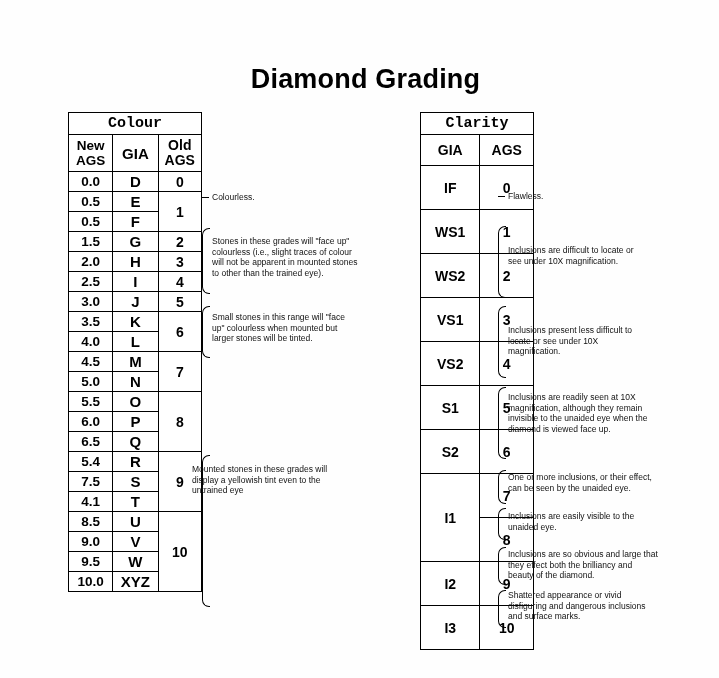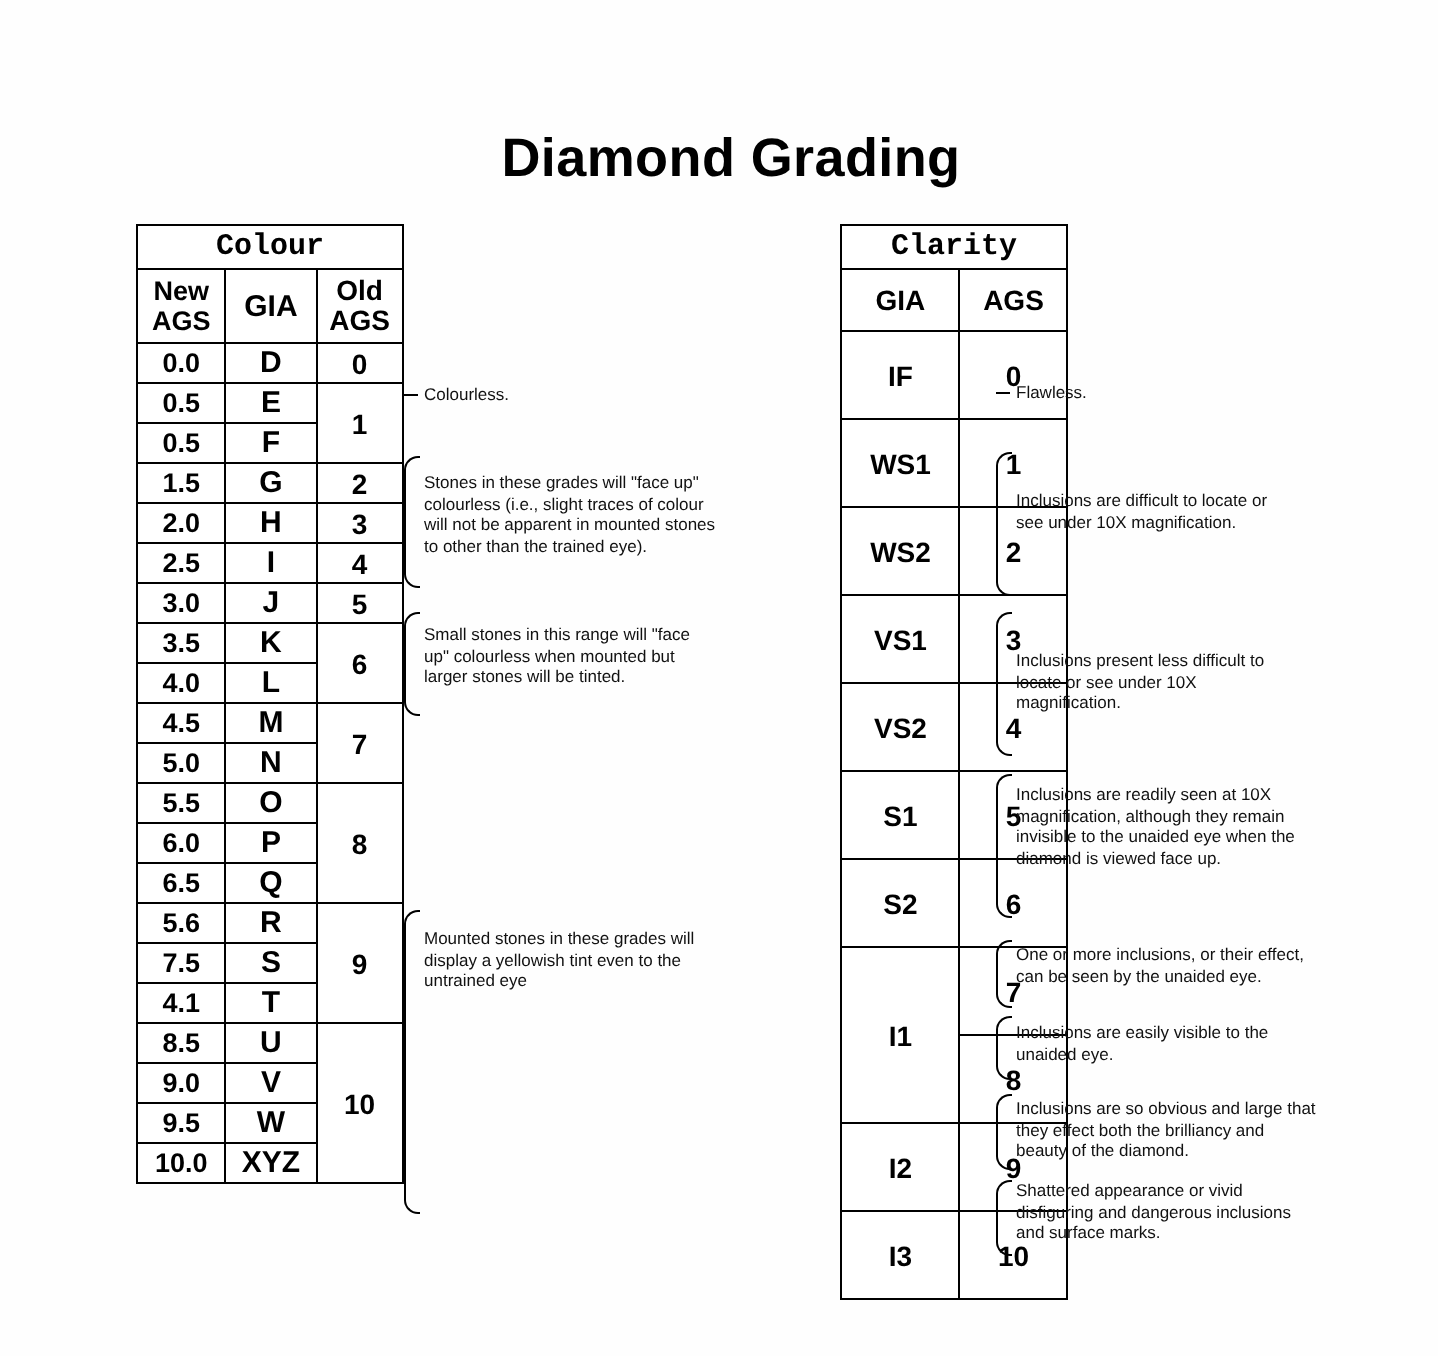--- a/index.html
+++ b/index.html
@@ -196,21 +196,21 @@
       <td class="c-new">6.0</td>
       <td class="c-gia">P</td>
     </tr>
 
     <tr>
       <td class="c-new">6.5</td>
       <td class="c-gia">Q</td>
     </tr>
 
     <tr>
-      <td class="c-new">5.6</td>
+      <td class="c-new">5.4</td>
       <td class="c-gia">R</td>
       <td class="c-old" rowspan="3">9</td>
     </tr>
 
     <tr>
       <td class="c-new">7.5</td>
       <td class="c-gia">S</td>
     </tr>
 
     <tr>
@@ -242,21 +242,21 @@
     </table>
 
   <div class="tick" style="left:202px; top:197px;"></div>
   <div class="brace" style="left:202px; top:228px; height:64px;"></div>
   <div class="brace" style="left:202px; top:306px; height:50px;"></div>
   <div class="brace" style="left:202px; top:455px; height:150px;"></div>
 
   <div class="note" style="left:212px; top:192px; width:120px;">Colourless.</div>
   <div class="note" style="left:212px; top:236px; width:148px;">Stones in these grades will "face up" colourless (i.e., slight traces of colour will not be apparent in mounted stones to other than the trained eye).</div>
   <div class="note" style="left:212px; top:312px; width:146px;">Small stones in this range will "face up" colourless when mounted but larger stones will be tinted.</div>
-  <div class="note" style="left:212px; top:464px; width:140px;">Mounted stones in these grades will display a yellowish tint even to the untrained eye</div>
+  <div class="note" style="left:192px; top:464px; width:140px;">Mounted stones in these grades will display a yellowish tint even to the untrained eye</div>
 
   <table class="tbl" id="clarity-table">
     <tbody>
         <tr>
       <td class="cap" colspan="2">Clarity</td>
     </tr>
     <tr>
       <td class="hdr cl-gia">GIA</td>
       <td class="hdr cl-ags">AGS</td>
     </tr>

